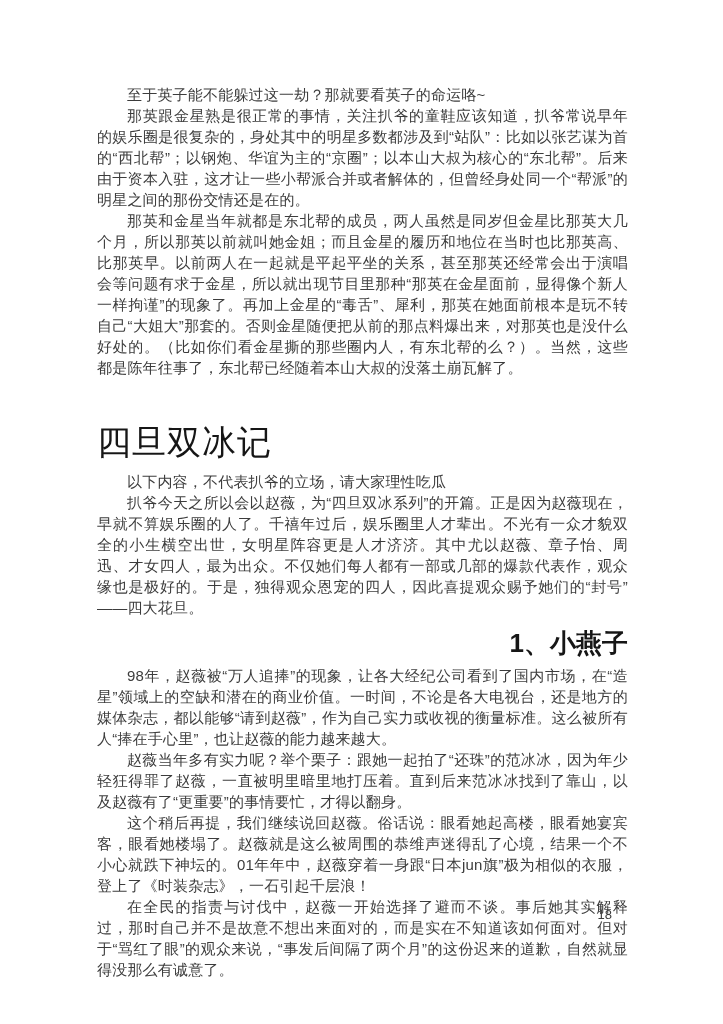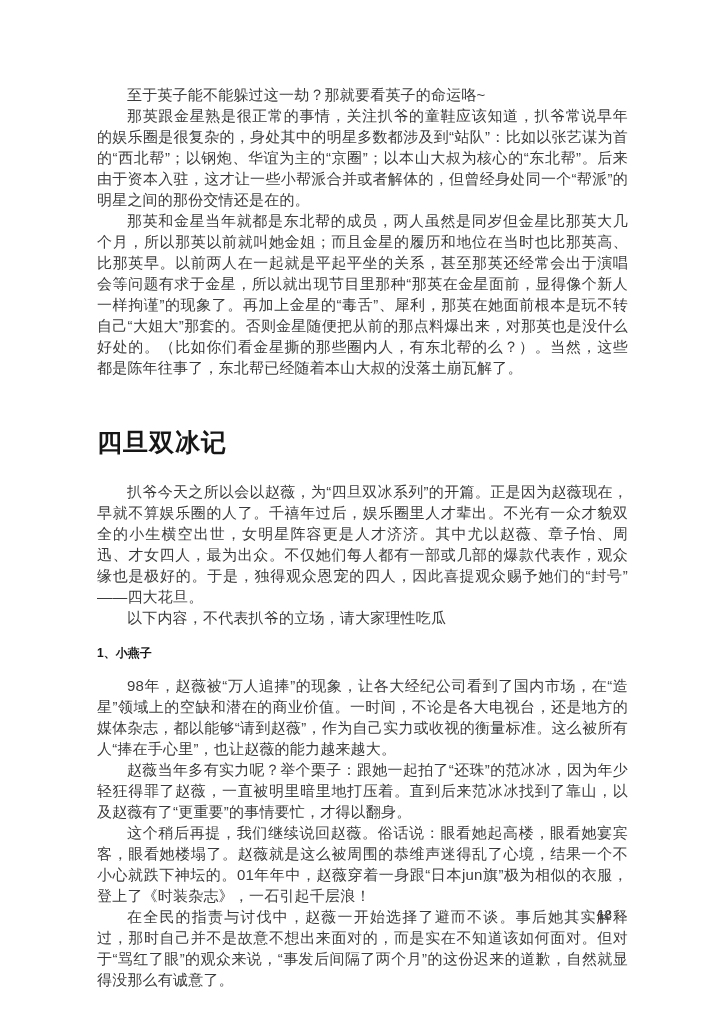--- a/index.html
+++ b/index.html
@@ -22,34 +22,34 @@
   .body-text p {
     margin: 0;
     font-size: 15px;
     line-height: 21px;
     text-align: justify;
     text-indent: 2em;
     color: #3c3c3c;
     letter-spacing: 0.2px;
   }
   .chapter-title {
-    margin: 48px 0 23px 0;
-    font-size: 25px;
+    margin: 48px 0 13px 0;
+    font-size: 34px;
     line-height: 32px;
-    font-weight: 700;
+    font-weight: 400;
     color: #161616;
     letter-spacing: 1px;
     text-indent: 0;
   }
   .section-heading {
     margin: 12px 0 9px 0;
-    font-size: 12px;
+    font-size: 26px;
     line-height: 26px;
     font-weight: 700;
-    text-align: left;
+    text-align: right;
     color: #161616;
     text-indent: 0;
   }
   .page-number {
     position: absolute;
     top: 906px;
     right: 111px;
     font-size: 13px;
     line-height: 18px;
     color: #3c3c3c;
@@ -60,22 +60,22 @@
 
 <article class="page">
   <div class="body-text">
 
     <p>至于英子能不能躲过这一劫？那就要看英子的命运咯~</p>
     <p>那英跟金星熟是很正常的事情，关注扒爷的童鞋应该知道，扒爷常说早年的娱乐圈是很复杂的，身处其中的明星多数都涉及到“站队”：比如以张艺谋为首的“西北帮”；以钢炮、华谊为主的“京圈”；以本山大叔为核心的“东北帮”。后来由于资本入驻，这才让一些小帮派合并或者解体的，但曾经身处同一个“帮派”的明星之间的那份交情还是在的。</p>
     <p>那英和金星当年就都是东北帮的成员，两人虽然是同岁但金星比那英大几个月，所以那英以前就叫她金姐；而且金星的履历和地位在当时也比那英高、比那英早。以前两人在一起就是平起平坐的关系，甚至那英还经常会出于演唱会等问题有求于金星，所以就出现节目里那种“那英在金星面前，显得像个新人一样拘谨”的现象了。再加上金星的“毒舌”、犀利，那英在她面前根本是玩不转自己“大姐大”那套的。否则金星随便把从前的那点料爆出来，对那英也是没什么好处的。（比如你们看金星撕的那些圈内人，有东北帮的么？）。当然，这些都是陈年往事了，东北帮已经随着本山大叔的没落土崩瓦解了。</p>
 
     <h1 class="chapter-title">四旦双冰记</h1>
 
+    <p>以下内容，不代表扒爷的立场，请大家理性吃瓜</p>
     <p>扒爷今天之所以会以赵薇，为“四旦双冰系列”的开篇。正是因为赵薇现在，早就不算娱乐圈的人了。千禧年过后，娱乐圈里人才辈出。不光有一众才貌双全的小生横空出世，女明星阵容更是人才济济。其中尤以赵薇、章子怡、周迅、才女四人，最为出众。不仅她们每人都有一部或几部的爆款代表作，观众缘也是极好的。于是，独得观众恩宠的四人，因此喜提观众赐予她们的“封号”——四大花旦。</p>
-    <p>以下内容，不代表扒爷的立场，请大家理性吃瓜</p>
 
     <h2 class="section-heading">1、小燕子</h2>
 
     <p>98年，赵薇被“万人追捧”的现象，让各大经纪公司看到了国内市场，在“造星”领域上的空缺和潜在的商业价值。一时间，不论是各大电视台，还是地方的媒体杂志，都以能够“请到赵薇”，作为自己实力或收视的衡量标准。这么被所有人“捧在手心里”，也让赵薇的能力越来越大。</p>
     <p>赵薇当年多有实力呢？举个栗子：跟她一起拍了“还珠”的范冰冰，因为年少轻狂得罪了赵薇，一直被明里暗里地打压着。直到后来范冰冰找到了靠山，以及赵薇有了“更重要”的事情要忙，才得以翻身。</p>
     <p>这个稍后再提，我们继续说回赵薇。俗话说：眼看她起高楼，眼看她宴宾客，眼看她楼塌了。赵薇就是这么被周围的恭维声迷得乱了心境，结果一个不小心就跌下神坛的。01年年中，赵薇穿着一身跟“日本jun旗”极为相似的衣服，登上了《时装杂志》，一石引起千层浪！</p>
     <p>在全民的指责与讨伐中，赵薇一开始选择了避而不谈。事后她其实解释过，那时自己并不是故意不想出来面对的，而是实在不知道该如何面对。但对于“骂红了眼”的观众来说，“事发后间隔了两个月”的这份迟来的道歉，自然就显得没那么有诚意了。</p>
 
   </div>
 

